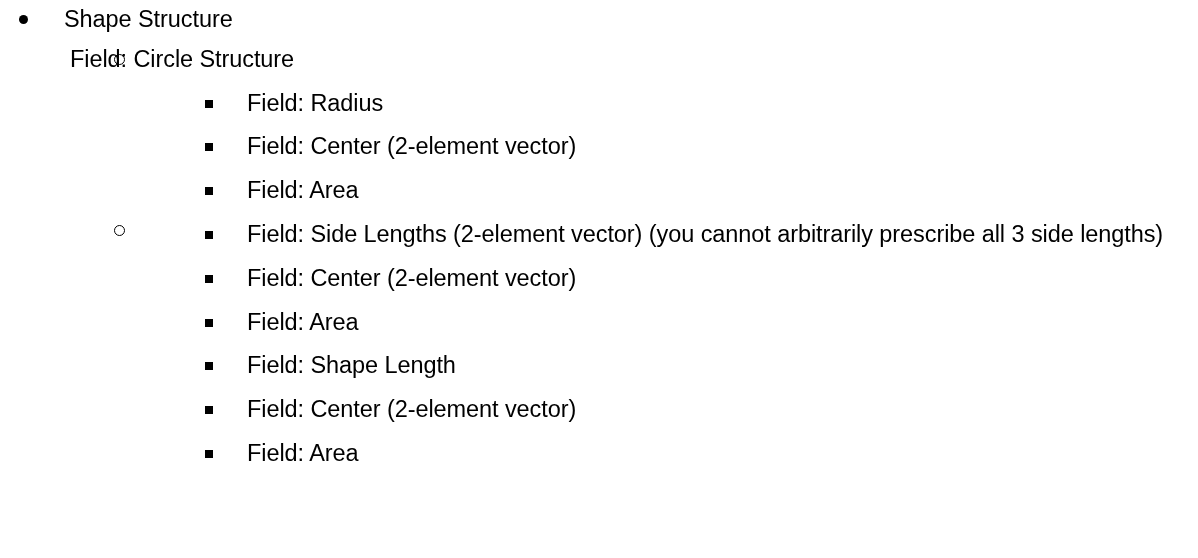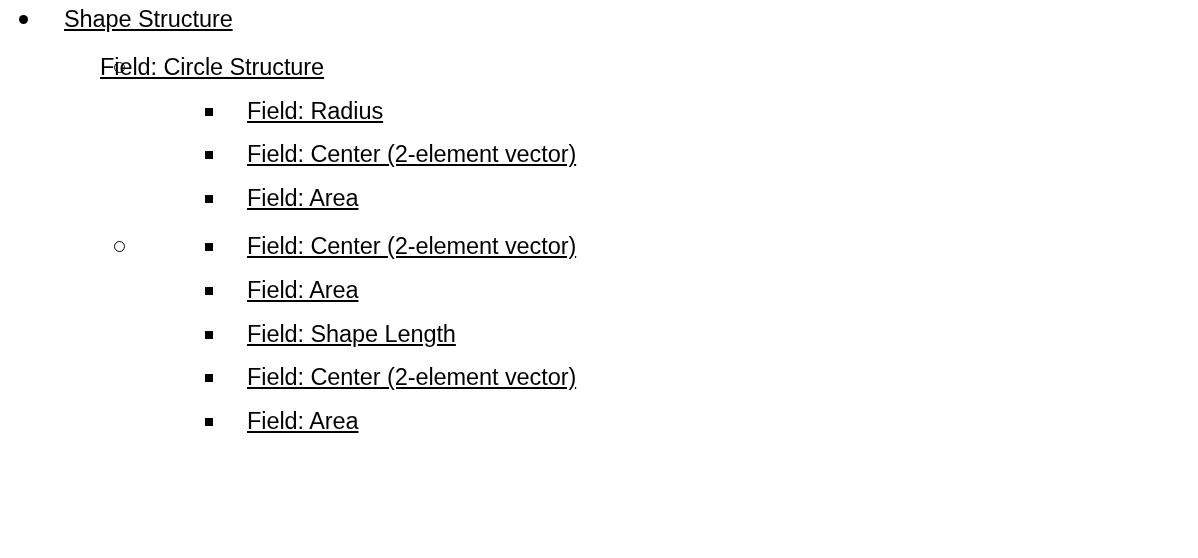--- a/index.html
+++ b/index.html
@@ -37,21 +37,20 @@
   }
 
   .bullet {
     position: absolute;
     display: block;
     line-height: 39.8px;
   }
 
   .text {
     display: block;
-    text-decoration: underline;
   }
 
   
   .lvl1 {
     padding-left: 64px;
     margin-top: 0px;
   }
   .lvl1 > .bullet {
     left: 19px;
     top: 0;
@@ -64,22 +63,22 @@
     left: 0;
     top: 15px;
     width: 9px;
     height: 9px;
     background: #000000;
     border-radius: 50%;
   }
 
   
   .lvl2 {
-    padding-left: 100px;
-    margin-top: 8px;
+    padding-left: 70px;
+    margin-top: 0px;
   }
   .lvl2 > .bullet {
     left: 114px;
     top: 0;
     width: 12px;
     height: 39.8px;
   }
   .lvl2 > .bullet::before {
     content: "";
     position: absolute;
@@ -148,20 +147,21 @@
     <span class="bullet"></span>
     <span class="text">Field: Area</span>
   </div>
 
   <div class="item lvl2">
     <span class="bullet"></span>
   </div>
 
   <div class="item lvl3">
     <span class="bullet"></span>
+    <span class="text">Field: Side Lengths (2-element vector) (you cannot arbitrarily prescribe all 3 side lengths)</span>
   </div>
 
   <div class="item lvl3">
     <span class="bullet"></span>
     <span class="text">Field: Center (2-element vector)</span>
   </div>
 
   <div class="item lvl3">
     <span class="bullet"></span>
     <span class="text">Field: Area</span>

